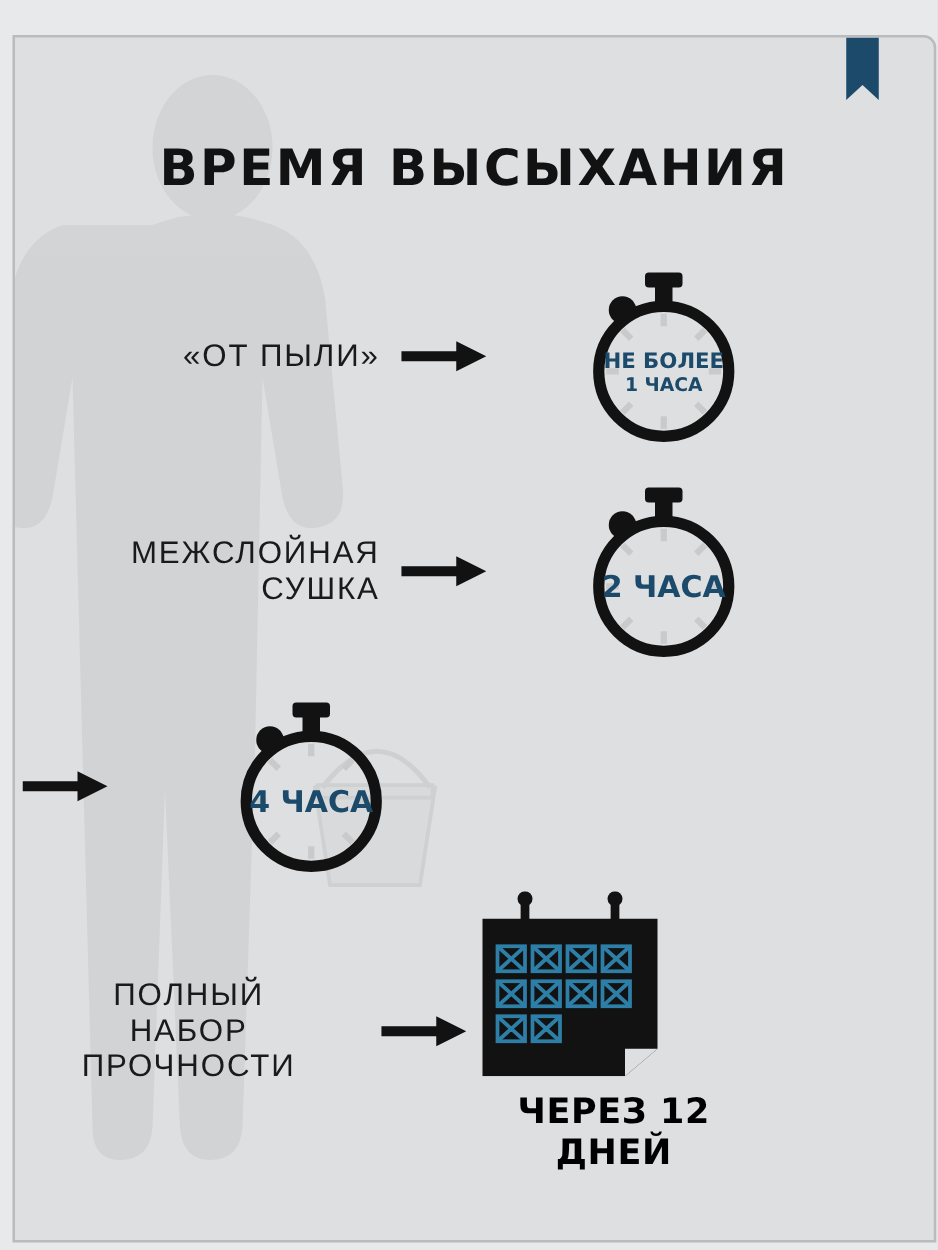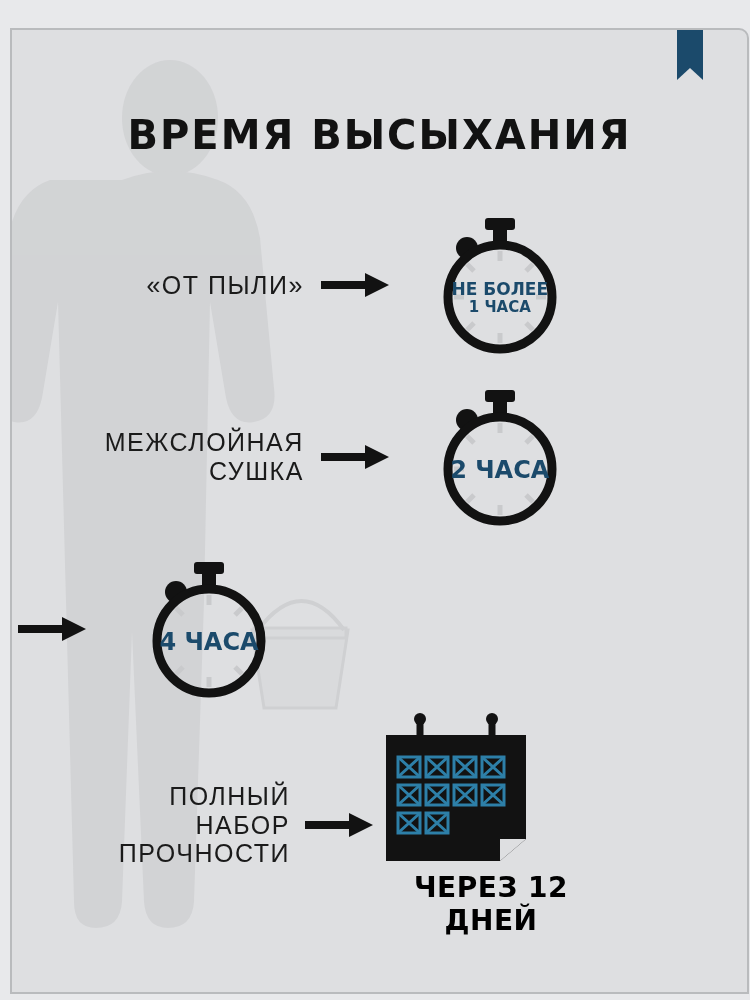--- a/index.html
+++ b/index.html
@@ -52,21 +52,21 @@
     font-size:25px;
     letter-spacing:1.5px;
     color:#1a1a1a;
     line-height:1.15;
     box-sizing:border-box;
   }
   .row .arrow{
     width:82px;display:flex;align-items:center;justify-content:center;
   }
   .row .icon{
-    width:230px;display:flex;align-items:center;justify-content:center;
+    width:230px;display:flex;align-items:center;justify-content:flex-end;
   }
   .arrow-svg{display:block;}
   .ct{
     position:relative;
     width:150px;height:150px;
   }
   .ct .txt{
     position:absolute;left:0;right:0;top:50%;
     transform:translateY(-50%);
     text-align:center;
@@ -201,21 +201,21 @@
           </g>
         </svg>
         <div class="txt" style="top:88px;">
           <span>4 ЧАСА</span>
         </div>
       </div>
     </div>
   </div>
 
   <div class="row" style="top:700px;height:190px;">
-    <div class="label" style="white-space:pre-line;">ПОЛНЫЙ
+    <div class="label" style="white-space:pre-line;text-align:center;">ПОЛНЫЙ
 НАБОР
 ПРОЧНОСТИ</div>
     <div class="arrow">
       <svg class="arrow-svg" width="70" height="26" viewBox="0 0 70 26">
         <path d="M0 9 h44 v-8 l24 12 l-24 12 v-8 h-44 z" fill="#121212"></path>
       </svg>
     </div>
     <div class="icon">
       <div class="cal-wrap">
         <svg width="176" height="148" viewBox="0 0 176 148">

